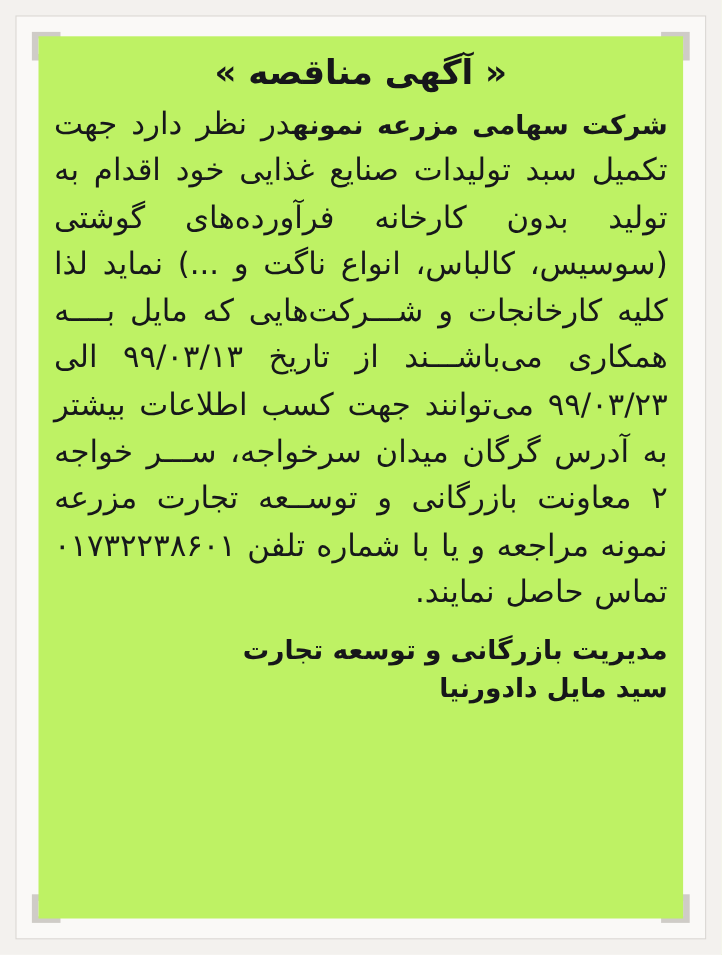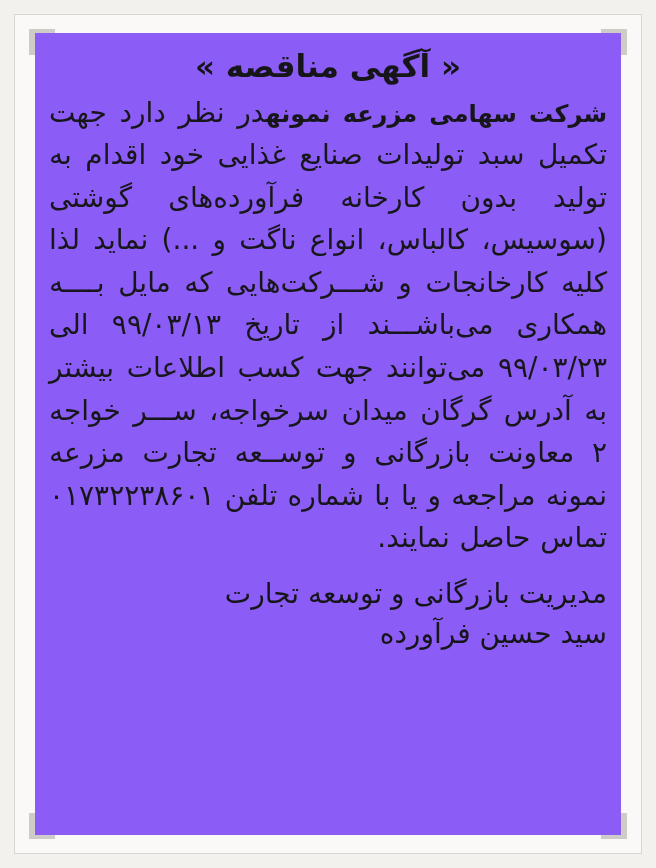--- a/index.html
+++ b/index.html
@@ -35,21 +35,21 @@
     box-sizing: border-box;
   }
 
   
   .ad-body {
     position: absolute;
     left: 20px;
     top: 18px;
     right: 20px;
     bottom: 18px;
-    background: #8b5cf6;
+    background: #bef264;
     box-sizing: border-box;
     padding: 10px 14px 8px 14px;
     overflow: hidden;
   }
 
   
   .corner {
     position: absolute;
     width: 26px;
     height: 26px;
@@ -86,22 +86,22 @@
     text-align-last: right;
     word-spacing: 1px;
   }
   .ad-text .lead {
     font-weight: bold;
     font-size: 24px;
   }
 
   .ad-sign {
     margin-top: 14px;
-    font-size: 28px;
-    font-weight: normal;
+    font-size: 24px;
+    font-weight: bold;
     line-height: 1.45;
     color: #16161a;
     letter-spacing: -0.3px;
   }
   .ad-sign div { white-space: nowrap; }
 </style>
 </head>
 <body>
 
 <div class="page">
@@ -124,18 +124,18 @@
     <div class="ad-body">
 
       <div class="ad-title">« آگهی مناقصه »</div>
 
       <div class="ad-text">
         <span class="lead">شرکت سهامی مزرعه نمونه</span><span>در نظر دارد جهت تکمیل سبد تولیدات صنایع غذایی خود اقدام به تولید بدون کارخانه فرآورده‌های گوشتی (سوسیس، کالباس، انواع ناگت و ...) نماید لذا کلیه کارخانجات و شـــرکت‌هایی که مایل بــــه همکاری می‌باشـــند از تاریخ ۹۹/۰۳/۱۳ الی ۹۹/۰۳/۲۳ می‌توانند جهت کسب اطلاعات بیشتر به آدرس گرگان میدان سرخواجه، ســـر خواجه ۲ معاونت بازرگانی و توســعه تجارت مزرعه نمونه مراجعه و یا با شماره تلفن ۰۱۷۳۲۲۳۸۶۰۱ تماس حاصل نمایند.</span>
       </div>
 
       <div class="ad-sign">
         <div>مدیریت بازرگانی و توسعه تجارت</div>
-        <div>سید حسین فرآورده</div>
+        <div>سید مایل دادورنیا</div>
       </div>
 
     </div>
   </div>
 </div>
 
 </body></html>

